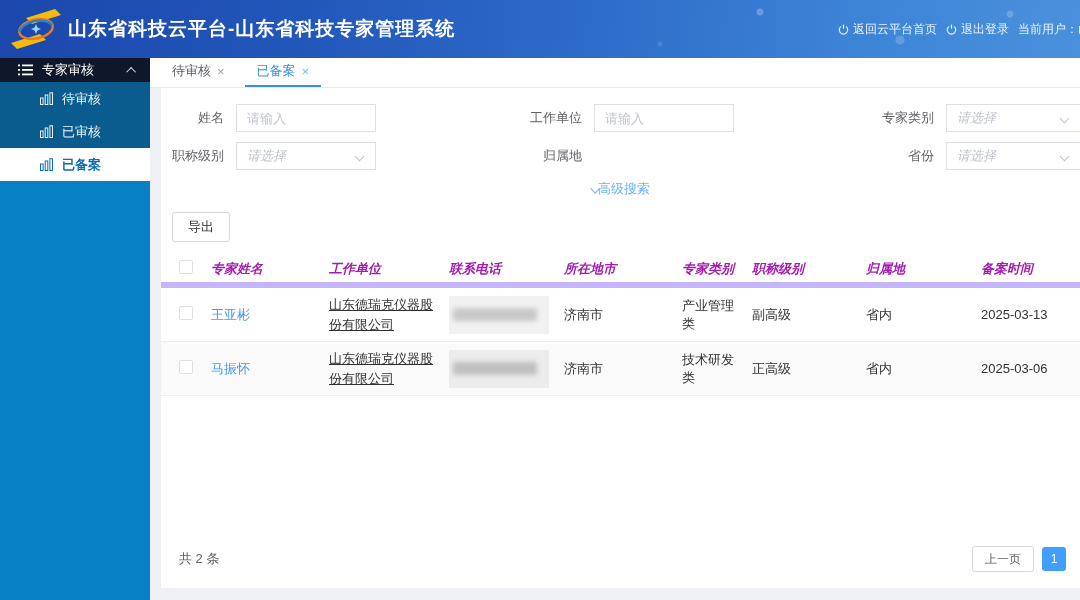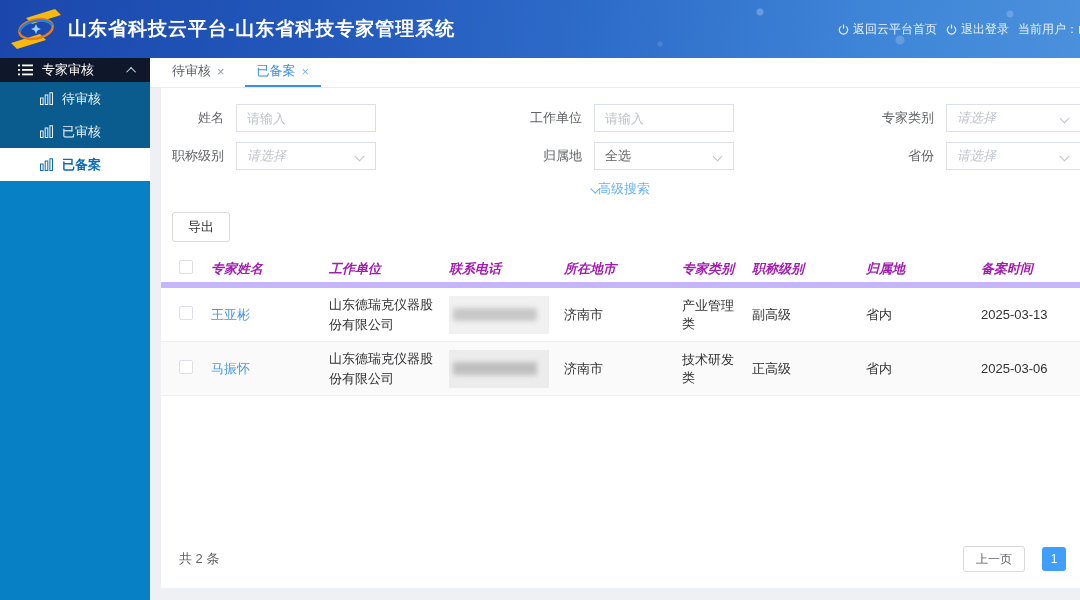--- a/index.html
+++ b/index.html
@@ -74,29 +74,29 @@
   
   .table { margin-top:13px; }
   .trow { display:grid; grid-template-columns:50px 118px 120px 115px 118px 70px 114px 115px 1fr; align-items:center; }
   .thead { height:33px; border-bottom:6px solid #c4b5fd; font-weight:bold; color:#a21caf; font-size:13px;font-style:italic; }
   .tbody-row { min-height:47px; border-bottom:1px solid #ebeef5; font-size:13px; color:#303133; }
   .tbody-row.striped { background:#fafafa; }
   .cell { padding-right:8px; }
   .cell.first { padding-left:18px; }
   .checkbox { width:14px; height:14px; border:1px solid #dcdfe6; border-radius:2px; background:#fff; display:inline-block; cursor:pointer; }
   .name-link { color:#4a96e8; cursor:pointer; }
-  .company { line-height:1.5; padding:7px 4px 7px 0; }
+  .company { line-height:1.5; padding:7px 4px 7px 0;text-decoration:underline; }
   .redact { width:100px; height:38px; background:#f1f1f1; display:flex; align-items:center; }
   .redact .blob { width:84px; height:13px; margin-left:4px; border-radius:2px; background:#bfbfbf; filter:blur(2.5px); }
   .date { color:#303133; }
 
   
   .card-footer { margin-top:auto; display:flex; align-items:center; padding:0 14px 16px 18px; }
   .total { color:#606266; font-size:13px; }
-  .pager { margin-left:auto; display:flex; align-items:center; gap:17px; }
+  .pager { margin-left:auto; display:flex; align-items:center; gap:8px; }
   .btn-prev { height:26px; padding:0 12px; background:#fff; border:1px solid #d9d9d9; border-radius:3px; color:#606266; font-size:12px; font-family:inherit; cursor:pointer; }
   .page-num { width:24px; height:24px; background:#409eff; color:#fff; font-size:12px; border-radius:3px; display:flex; align-items:center; justify-content:center; cursor:pointer; }
 </style>
 </head>
 <body>
 
 <div class="app">
 
   <div class="header">
     <svg class="logo" viewBox="0 0 56 46">
@@ -212,24 +212,20 @@
 
               <div class="form-cell c1">
                 <span class="flabel">职称级别</span>
                 <div class="ctrl">
                   <span class="sel-value placeholder">请选择</span>
                   <span class="sel-chevron"></span>
                 </div>
               </div>
               <div class="form-cell c2">
                 <span class="flabel">归属地</span>
-                <div class="ctrl">
-                  <span class="sel-value">全选</span>
-                  <span class="sel-chevron"></span>
-                </div>
               </div>
               <div class="form-cell c3">
                 <span class="flabel">省份</span>
                 <div class="ctrl">
                   <span class="sel-value placeholder">请选择</span>
                   <span class="sel-chevron"></span>
                 </div>
               </div>
             </div>
             <div class="advanced">

